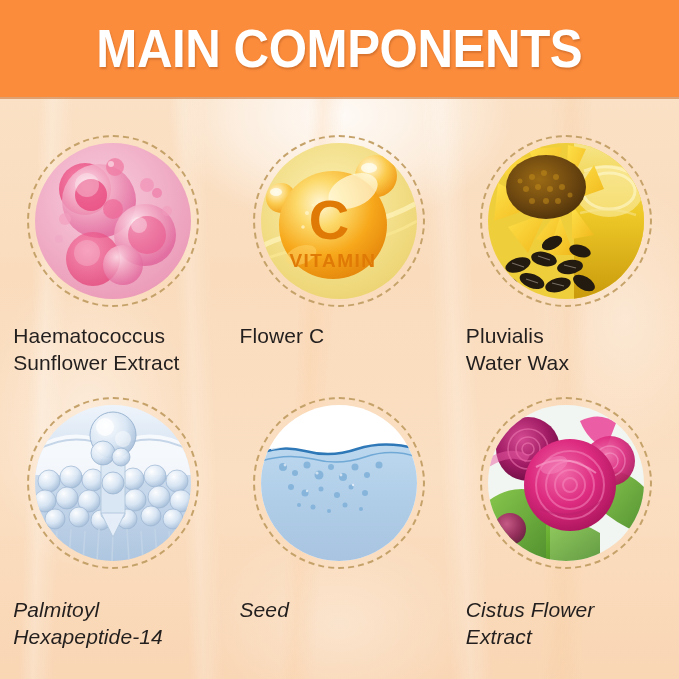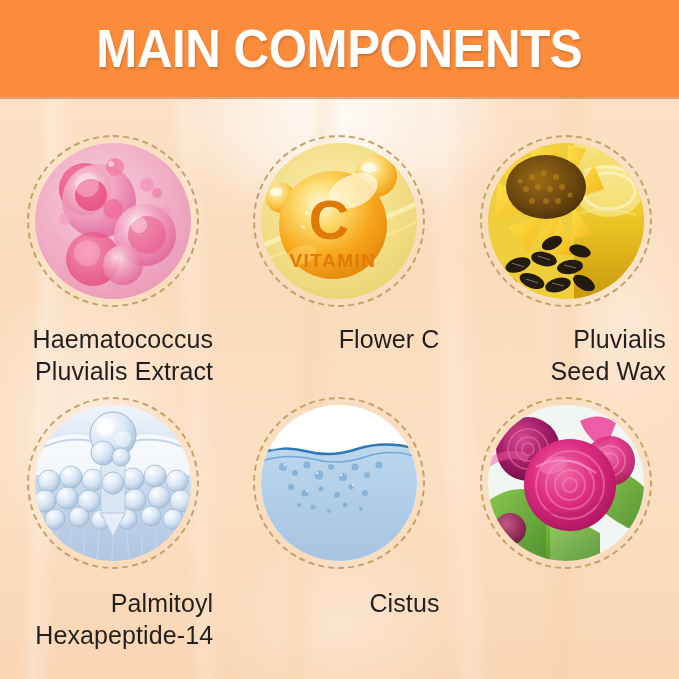--- a/index.html
+++ b/index.html
@@ -107,30 +107,30 @@
     height: 156px;
     border-radius: 50%;
     overflow: hidden;
   }
   .circle-img svg { display: block; width: 100%; height: 100%; }
 
   
   .label {
     margin-top: 16px;
     width: 200px;
-    text-align: right;
+    text-align: left;
     color: #231f1e;
     font-family: "Liberation Sans", sans-serif;
-    font-size: 25px;
+    font-size: 21px;
     line-height: 1.28;
     font-weight: 400;
     letter-spacing: 0.1px;
   }
   .row2 .circle-wrap { margin-top: 22px; }
-  .row2 .label { margin-top: 18px; }
+  .row2 .label { margin-top: 28px; font-style: italic; }
 </style>
 </head>
 <body>
 
 <div class="page">
   <div class="marble"></div>
 
   <div class="banner">
     <div class="banner-title">MAIN COMPONENTS</div>
   </div>
@@ -175,21 +175,21 @@
             <circle cx="122" cy="50" r="5" fill="#ef7ba7" opacity=".7"></circle>
             <circle cx="30" cy="76" r="6" fill="#f2a0bf" opacity=".7"></circle>
             <circle cx="24" cy="96" r="4" fill="#f0a8c4" opacity=".6"></circle>
             <circle cx="132" cy="68" r="5" fill="#f29cbc" opacity=".6"></circle>
           </svg>
         </div>
         <div class="dash-ring"></div>
       </div>
       <div class="label">
         <div>Haematococcus</div>
-        <div>Pluvialis Extract</div>
+        <div>Sunflower Extract</div>
       </div>
     </div>
 
     <div class="cell">
       <div class="circle-wrap">
         <div class="circle-img">
           <svg viewBox="0 0 156 156">
             <defs>
               <radialGradient id="yelBg" cx="45%" cy="38%" r="75%">
                 <stop offset="0%" stop-color="#fbf0b4"></stop>
@@ -301,21 +301,21 @@
                 <path d="M76 122 l12 3"></path>
               <path d="M38 136 l12 4"></path>
                 <path d="M64 140 l12 3"></path>
             </g>
           </svg>
         </div>
         <div class="dash-ring"></div>
       </div>
       <div class="label">
         <div>Pluvialis</div>
-        <div>Seed Wax</div>
+        <div>Water Wax</div>
       </div>
     </div>
 
     <div class="cell row2">
       <div class="circle-wrap">
         <div class="circle-img">
           <svg viewBox="0 0 156 156">
             <defs>
               <linearGradient id="skyBlue" x1="0" y1="0" x2="0" y2="1">
                 <stop offset="0%" stop-color="#eef4fb"></stop>
@@ -425,21 +425,21 @@
                 <circle cx="56" cy="68" r="1.6"></circle>
                 <circle cx="80" cy="70" r="1.4"></circle>
               <circle cx="46" cy="86" r="1.2"></circle>
                 <circle cx="92" cy="80" r="1.2"></circle>
             </g>
           </svg>
         </div>
         <div class="dash-ring"></div>
       </div>
       <div class="label">
-        <div>Cistus</div>
+        <div>Seed</div>
       </div>
     </div>
 
     <div class="cell row2">
       <div class="circle-wrap">
         <div class="circle-img">
           <svg viewBox="0 0 156 156">
             <defs>
               <radialGradient id="roseMain" cx="42%" cy="36%" r="70%">
                 <stop offset="0%" stop-color="#f06aa8"></stop>
@@ -481,16 +481,20 @@
             </g>
             <path d="M48 62 q30 -16 60 6" stroke="#fbb4d6" stroke-width="2" fill="none" opacity=".55"></path>
             <path d="M52 104 q32 14 62 -8" stroke="#b91f6b" stroke-width="2" fill="none" opacity=".5"></path>
             <ellipse cx="66" cy="60" rx="14" ry="8" fill="#f68cc0" opacity=".45" transform="rotate(-22 66 60)"></ellipse>
             <circle cx="22" cy="124" r="16" fill="url(#roseDark)" opacity=".85"></circle>
             <path d="M0 58 q22 -14 40 -4" stroke="#e95ca4" stroke-width="8" fill="none" opacity=".5"></path>
           </svg>
         </div>
         <div class="dash-ring"></div>
       </div>
+      <div class="label">
+        <div>Cistus Flower</div>
+        <div>Extract</div>
+      </div>
     </div>
 
   </div>
 </div>
 
 </body></html>

